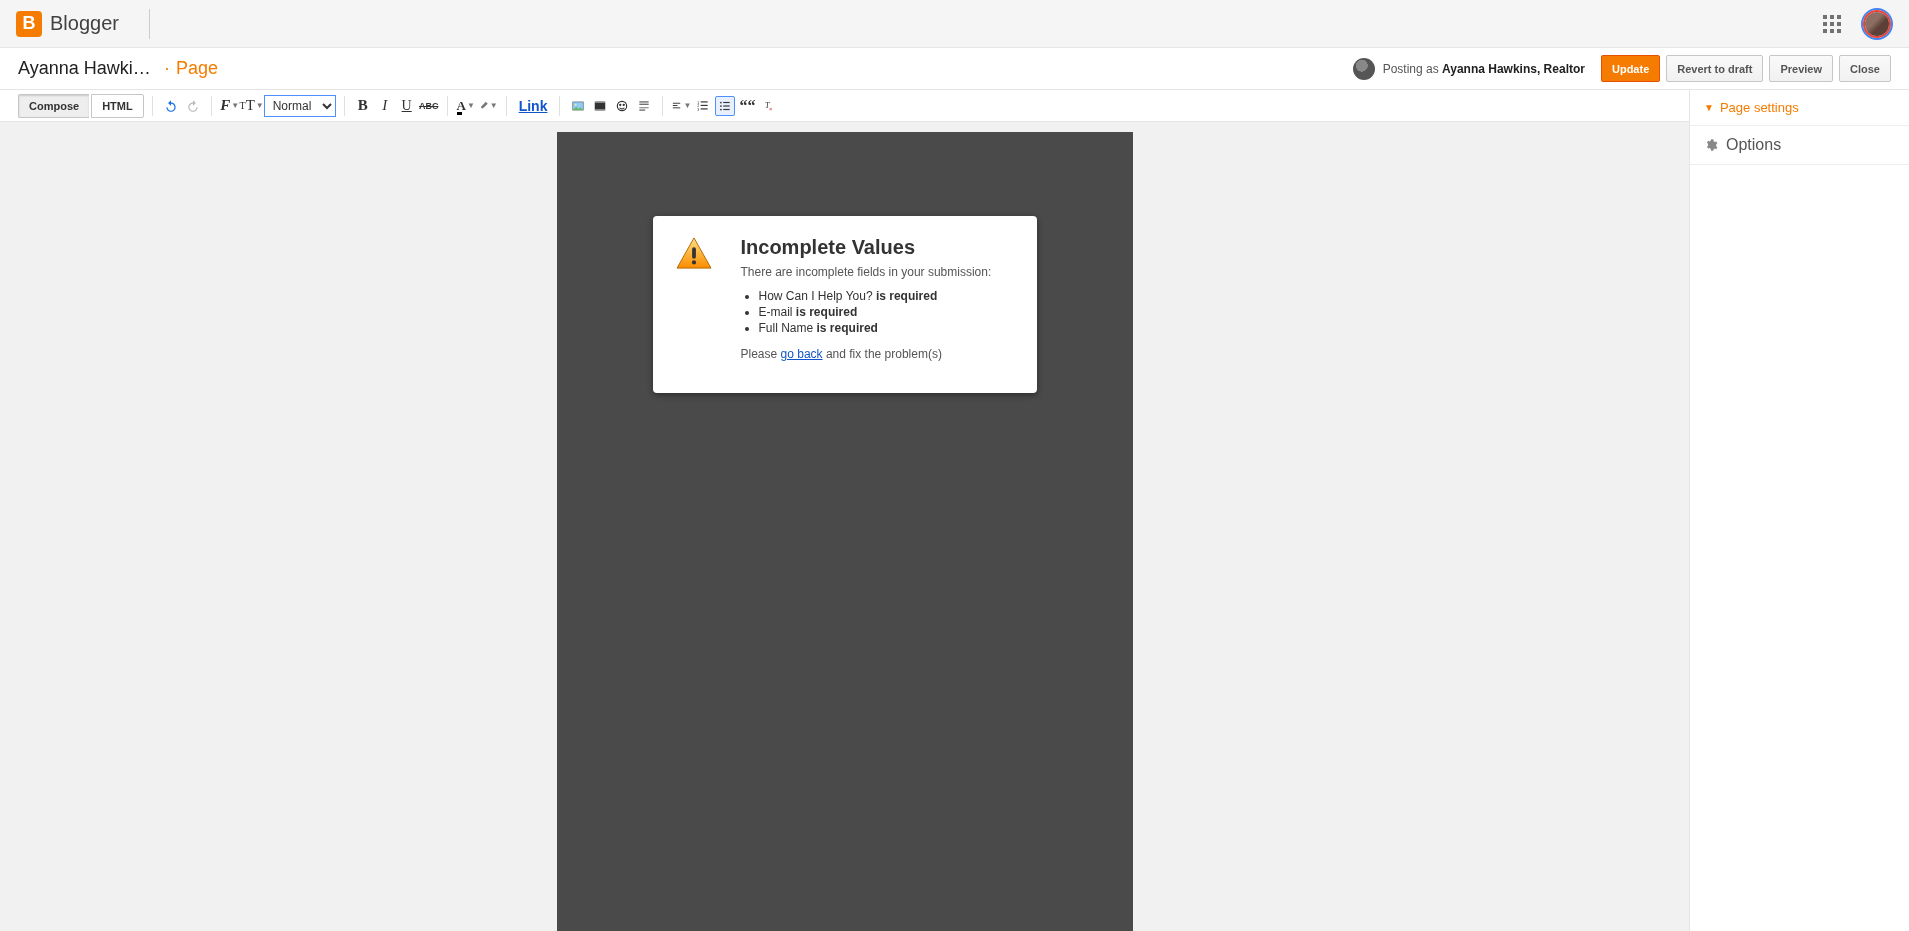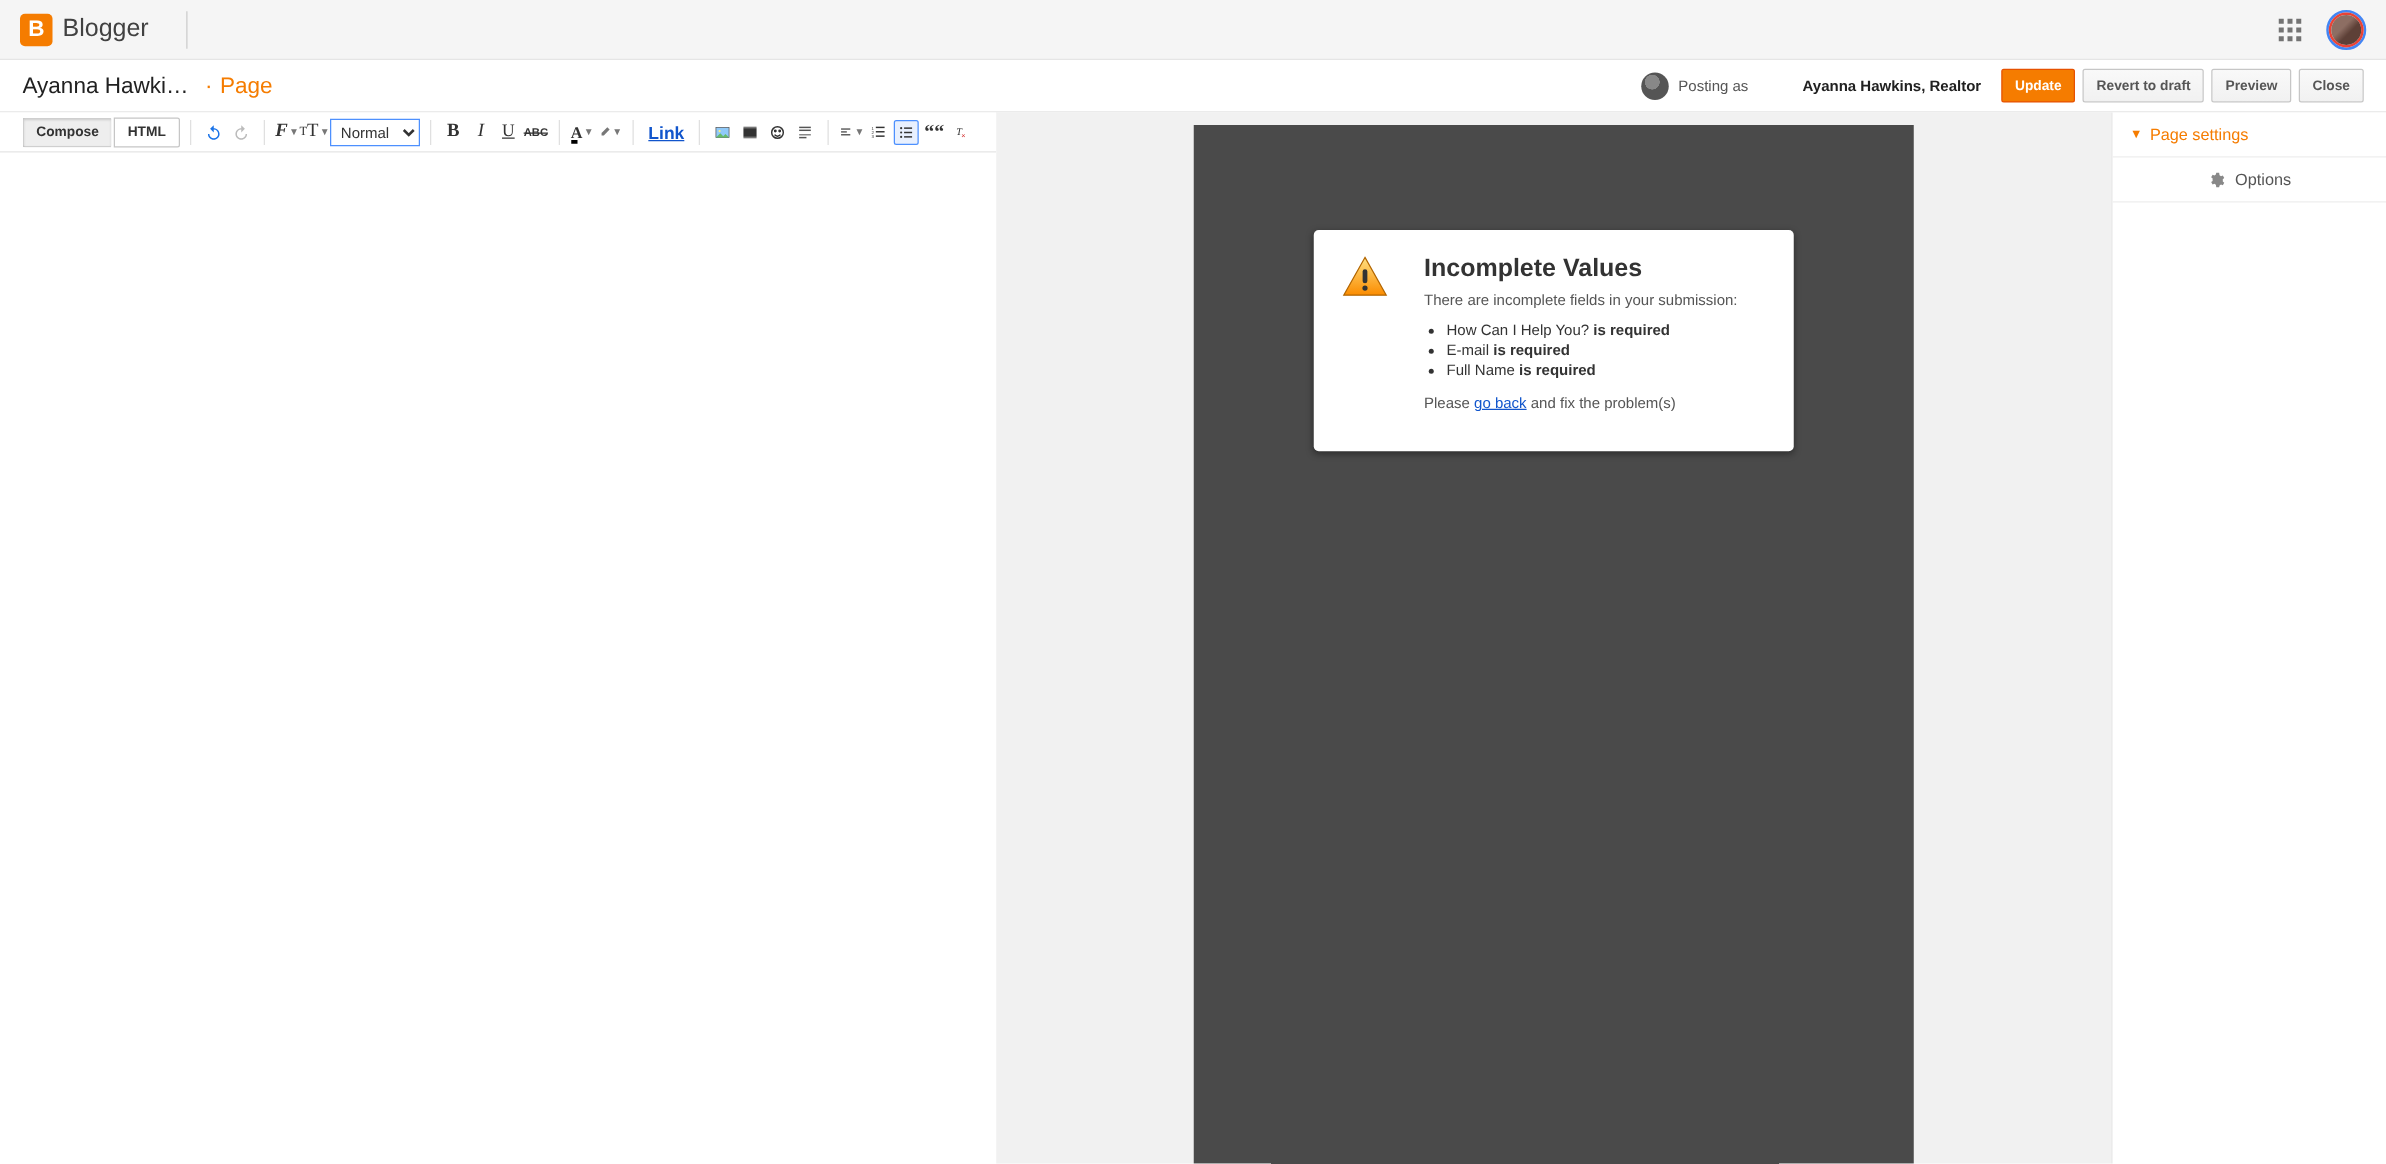--- a/index.html
+++ b/index.html
@@ -20,29 +20,29 @@
 
 
 .subheader { height: 42px; display: flex; align-items: center; padding: 0 18px; border-bottom: 1px solid #e5e5e5; background: #fff; }
 .blog-name { font-size: 18px; color: #212121; max-width: 140px; white-space: nowrap; overflow: hidden; text-overflow: ellipsis; }
 .dot-sep { color: #f57c00; margin: 0 6px; font-size: 18px; }
 .page-label { color: #f57c00; font-size: 18px; margin-right: 10px; }
 .title-input { flex: 1; height: 28px; border: 1px solid #d9d9d9; border-radius: 2px; padding: 0 8px; font-size: 13px; max-width: 880px; }
 .sub-spacer { flex: 1; }
 .posting-avatar { width: 22px; height: 22px; border-radius: 50%; background: radial-gradient(circle at 40% 35%, #888 30%, #555 31%); margin-right: 8px; }
 .posting-text { font-size: 12px; color: #555; margin-right: 10px; }
-.posting-text b { color: #212121; font-weight: bold; margin-left: 40px; }
+.posting-text b { color: #212121; font-weight: bold; }
 .btn { height: 27px; padding: 0 10px; border: 1px solid #c6c6c6; background: linear-gradient(#f9f9f9,#f1f1f1); font-size: 11px; font-weight: bold; color: #555; cursor: pointer; border-radius: 2px; margin-left: 6px; }
 .btn-primary { background: #f57c00; border-color: #e65100; color: #fff; }
 
 
 .main-area { display: flex; height: calc(100vh - 90px); }
 
 
-.toolbar-wrap { flex: 1; display: flex; flex-direction: row; }
+.toolbar-wrap { flex: 1; display: flex; flex-direction: column; }
 .toolbar { height: 32px; background: #fff; border-bottom: 1px solid #e5e5e5; display: flex; align-items: center; padding: 0 18px; gap: 2px; }
 .tab-btn { height: 24px; padding: 0 10px; border: 1px solid #c6c6c6; font-size: 11px; font-weight: bold; color: #333; cursor: pointer; background: #fff; }
 .tab-btn.active { background: #eee; box-shadow: inset 0 1px 2px rgba(0,0,0,.15); }
 .tab-btn.left { border-radius: 2px 0 0 2px; border-right: none; }
 .tab-btn.right { border-radius: 0 2px 2px 0; }
 .tb-sep { width: 1px; height: 20px; background: #e0e0e0; margin: 0 6px; }
 .tb-icon { width: 20px; height: 20px; display: flex; align-items: center; justify-content: center; cursor: pointer; font-size: 13px; color: #333; border-radius: 2px; }
 .tb-icon.disabled { color: #bbb; cursor: default; }
 .tb-icon svg { width: 14px; height: 14px; }
 .format-select { height: 22px; border: 1px solid #4d90fe; font-size: 12px; padding: 0 4px; min-width: 72px; background:#fff; color:#333;}
@@ -64,21 +64,21 @@
 .error-body h2 { font-size: 20px; font-weight: bold; color: #333; margin-bottom: 6px; font-family: Verdana, sans-serif;}
 .error-body p { font-size: 12px; color: #555; margin-bottom: 10px; font-family: Verdana, sans-serif;}
 .error-body ul { margin: 0 0 12px 18px; font-size: 12px; color: #333; font-family: Verdana, sans-serif;}
 .error-body ul li { margin-bottom: 2px; }
 .error-body .go-back { color: #15c; text-decoration: underline; cursor: pointer; }
 
 
 .right-panel { width: 220px; border-left: 1px solid #e5e5e5; background: #fff; }
 .panel-header { padding: 10px 14px; font-size: 13px; color: #f57c00; display: flex; align-items: center; gap: 6px; border-bottom: 1px solid #eee; cursor: pointer; }
 .panel-header .caret { font-size: 10px; }
-.panel-item { padding: 10px 14px; font-size: 13px; color: #555; display: flex; align-items: center; gap: 8px; border-bottom: 1px solid #eee; cursor: pointer; justify-content: center; }
+.panel-item { padding: 10px 14px; font-size: 16px; color: #555; display: flex; align-items: center; gap: 8px; border-bottom: 1px solid #eee; cursor: pointer; }
 .gear-svg { width: 14px; height: 14px; fill: #888; }
 </style>
 </head>
 <body>
 
 <div class="header-bar">
   <div class="logo-box">
       <span class="logo-b">B</span>
     </div>
   <div class="brand-name">Blogger</div>

